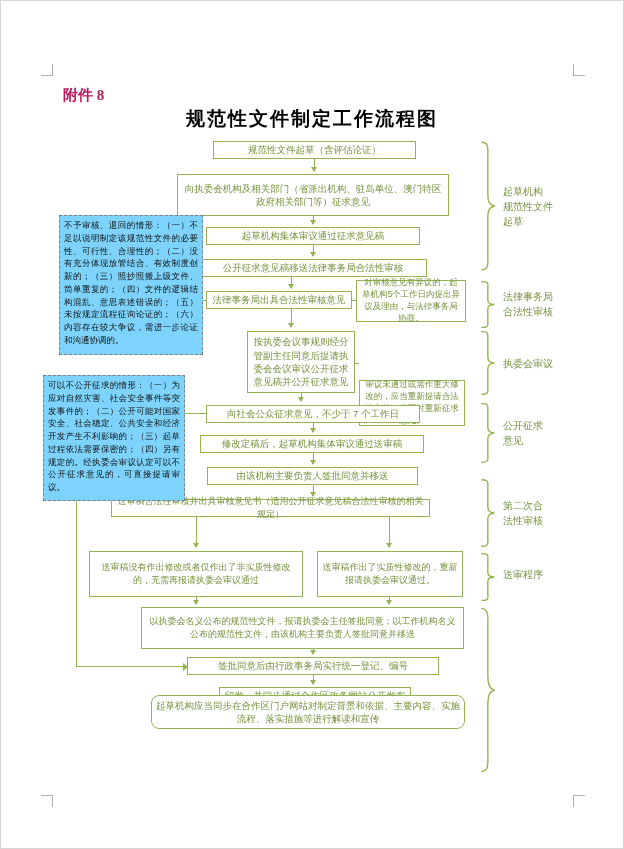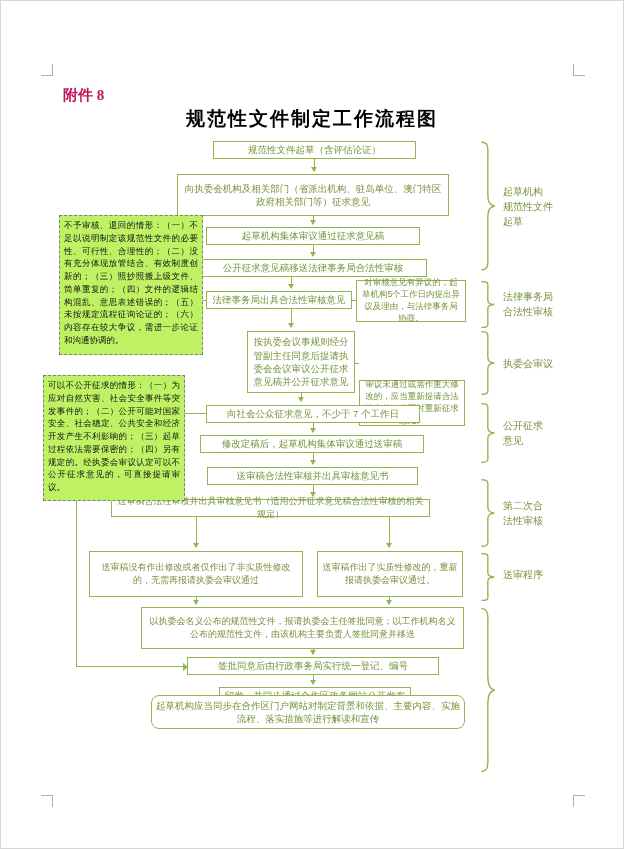--- a/index.html
+++ b/index.html
@@ -10,21 +10,21 @@
   .attach { position:absolute; left:62px; top:85px; font-size:15px; font-weight:bold;
             color:#be185d; font-family:"Liberation Serif", serif; }
   .title { position:absolute; left:0; right:0; top:105px; text-align:center;
            font-size:19px; font-weight:bold; color:#000; letter-spacing:2px;
            font-family:"Liberation Serif", serif; }
   .fbox { position:absolute; border:1px solid #94B44F; background:#fff; color:#76923C;
           font-size:9.5px; line-height:1.4; text-align:center;
           display:flex; align-items:center; justify-content:center; padding:1px 4px; }
   .f-sm { font-size:8.5px; }
   .f-9  { font-size:9px; }
-  .note { position:absolute; border:1px dashed #7f7f7f; background:#bef264; color:#111;
+  .note { position:absolute; border:1px dashed #7f7f7f; background:#7dd3fc; color:#111;
           font-size:8.5px; line-height:1.5; padding:3px 4px; text-align:justify; }
   .arrow-v { position:absolute; width:0; border-left:1px solid #94B44F; }
   .arrow-v::after { content:""; position:absolute; left:-4px; bottom:-4px; width:0; height:0;
           border:3.5px solid transparent; border-top:5px solid #94B44F; }
   .line-h { position:absolute; height:0; border-top:1px solid #94B44F; }
   .line-v { position:absolute; width:0; border-left:1px solid #94B44F; }
   .arrow-r::after { content:""; position:absolute; right:-5px; top:-4px; width:0; height:0;
           border:4px solid transparent; border-left:5px solid #94B44F; }
   .brace { position:absolute; }
   .stage { position:absolute; color:#76923C; font-size:10px; line-height:1.5;
@@ -69,21 +69,21 @@
   <div class="line-h" style="left:354px;top:362px;width:4px;"></div>
   <div class="fbox f-sm" style="left:358px;top:344px;width:106px;height:46px;margin-top:35px;">审议未通过或需作重大修改的，应当重新提请合法性审核，必要时重新征求意见。</div>
   <div class="arrow-v" style="left:300px;top:392px;height:8px;"></div>
 
   <div class="fbox" style="left:205px;top:404px;width:214px;height:18px;">向社会公众征求意见，不少于 7 个工作日</div>
   <div class="arrow-v" style="left:312px;top:422px;height:9px;"></div>
 
   <div class="fbox" style="left:199px;top:434px;width:224px;height:18px;">修改定稿后，起草机构集体审议通过送审稿</div>
   <div class="arrow-v" style="left:312px;top:452px;height:11px;"></div>
 
-  <div class="fbox" style="left:206px;top:466px;width:211px;height:18px;">送审稿合法性审核并出具审核意见书</div>
+  <div class="fbox" style="left:206px;top:466px;width:211px;height:18px;">由该机构主要负责人签批同意并移送</div>
   <div class="arrow-v" style="left:312px;top:484px;height:11px;"></div>
 
   <div class="fbox f-9" style="left:110px;top:498px;width:319px;height:18px;">送审稿合法性审核并出具审核意见书（适用公开征求意见稿合法性审核的相关规定）</div>
   <div class="arrow-v" style="left:195px;top:516px;height:30px;"></div>
   <div class="arrow-v" style="left:388px;top:516px;height:30px;"></div>
 
   <div class="fbox f-9" style="left:316px;top:550px;width:146px;height:46px;">送审稿作出了实质性修改的，重新报请执委会审议通过。</div>
   <div class="fbox f-9" style="left:88px;top:550px;width:214px;height:46px;">送审稿没有作出修改或者仅作出了非实质性修改的，无需再报请执委会审议通过</div>
   <div class="arrow-v" style="left:195px;top:596px;height:7px;"></div>
   <div class="arrow-v" style="left:388px;top:596px;height:7px;"></div>

